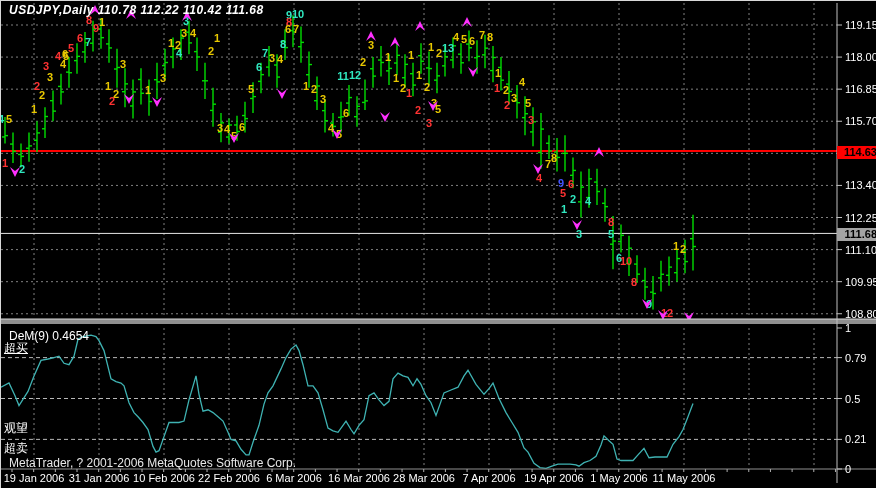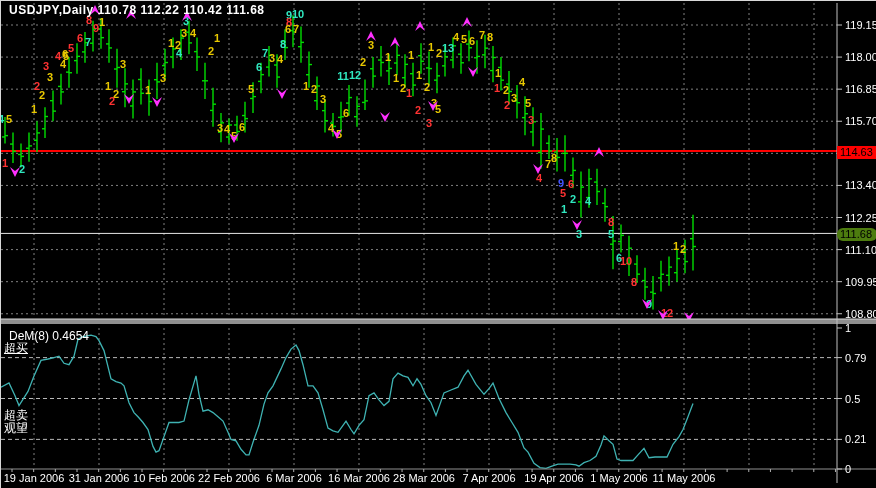--- a/index.html
+++ b/index.html
@@ -1,30 +1,30 @@
 <!DOCTYPE html>
 <html><head>
 <meta charset="utf-8">
 <style>
   html,body{margin:0;padding:0;background:#000;}
   #screen{position:relative;width:876px;height:488px;background:#000;overflow:hidden;
           font-family:"Liberation Sans",sans-serif;border-top:1px solid #d8d8d8;border-left:1px solid #d8d8d8;box-sizing:border-box;}
   #chart-svg{position:absolute;left:0;top:0;}
   .overlay{position:absolute;color:#fff;white-space:nowrap;}
-  .title{left:8px;top:2px;font-size:12px;font-weight:bold;letter-spacing:0.5px;}
+  .title{left:8px;top:2px;font-size:12px;font-weight:bold;letter-spacing:0.5px;font-style:italic;}
   .dem-title{left:8px;top:328px;font-size:12px;}
   .cn{left:3px;font-size:12px;}
   .cn-ob{top:339px;text-decoration:underline;}
   .cn-nt{top:383px;margin-top:36px;}
-  .cn-os{top:406px;}
+  .cn-os{top:439px;}
   .copyright{left:8px;top:455px;font-size:12px;color:#e8e8e8;}
   .price-box{position:absolute;left:836px;width:40px;height:13px;font-size:11px;
-             line-height:13px;text-align:left;padding-left:3px;box-sizing:border-box;color:#000;}
+             line-height:13px;text-align:right;padding-left:3px;box-sizing:border-box;color:#000;font-weight:bold;}
   .red-box{background:#ff0000;top:145px;}
-  .cur-box{background:#4d7c0f;top:227px;border-radius:6px;}
+  .cur-box{background:#a3a3a3;top:227px;}
 </style>
 </head>
 <body>
 
 <div id="screen">
   <svg id="chart-svg" width="876" height="488">
       <line x1="33" y1="2" x2="33" y2="316" stroke="#808080" stroke-dasharray="2 3"></line>
       <line x1="33" y1="327" x2="33" y2="466" stroke="#808080" stroke-dasharray="2 3"></line>
       <line x1="98" y1="2" x2="98" y2="316" stroke="#808080" stroke-dasharray="2 3"></line>
       <line x1="98" y1="327" x2="98" y2="466" stroke="#808080" stroke-dasharray="2 3"></line>
@@ -531,20 +531,21 @@
       <text x="293" y="481" fill="#ffffff" font-size="11" font-family="&quot;Liberation Sans&quot;,sans-serif" text-anchor="middle" font-weight="normal">6 Mar 2006</text>
       <text x="358" y="481" fill="#ffffff" font-size="11" font-family="&quot;Liberation Sans&quot;,sans-serif" text-anchor="middle" font-weight="normal">16 Mar 2006</text>
       <text x="423" y="481" fill="#ffffff" font-size="11" font-family="&quot;Liberation Sans&quot;,sans-serif" text-anchor="middle" font-weight="normal">28 Mar 2006</text>
       <text x="488" y="481" fill="#ffffff" font-size="11" font-family="&quot;Liberation Sans&quot;,sans-serif" text-anchor="middle" font-weight="normal">7 Apr 2006</text>
       <text x="553" y="481" fill="#ffffff" font-size="11" font-family="&quot;Liberation Sans&quot;,sans-serif" text-anchor="middle" font-weight="normal">19 Apr 2006</text>
       <text x="618" y="481" fill="#ffffff" font-size="11" font-family="&quot;Liberation Sans&quot;,sans-serif" text-anchor="middle" font-weight="normal">1 May 2006</text>
       <text x="683" y="481" fill="#ffffff" font-size="11" font-family="&quot;Liberation Sans&quot;,sans-serif" text-anchor="middle" font-weight="normal">11 May 2006</text>
     </svg>
 
   <div class="overlay title">USDJPY,Daily  110.78 112.22 110.42 111.68</div>
-  <div class="overlay dem-title">DeM(8) 0.4654</div>
+  <div class="overlay dem-title">DeM(9) 0.4654</div>
   <div class="overlay cn cn-ob">超买</div>
   <div class="overlay cn cn-nt">观望</div>
   <div class="overlay cn cn-os">超卖</div>
+  <div class="overlay copyright">MetaTrader, ? 2001-2006 MetaQuotes Software Corp.</div>
 
   <div class="price-box red-box">114.63</div>
   <div class="price-box cur-box">111.68</div>
 </div>
 
 </body></html>

